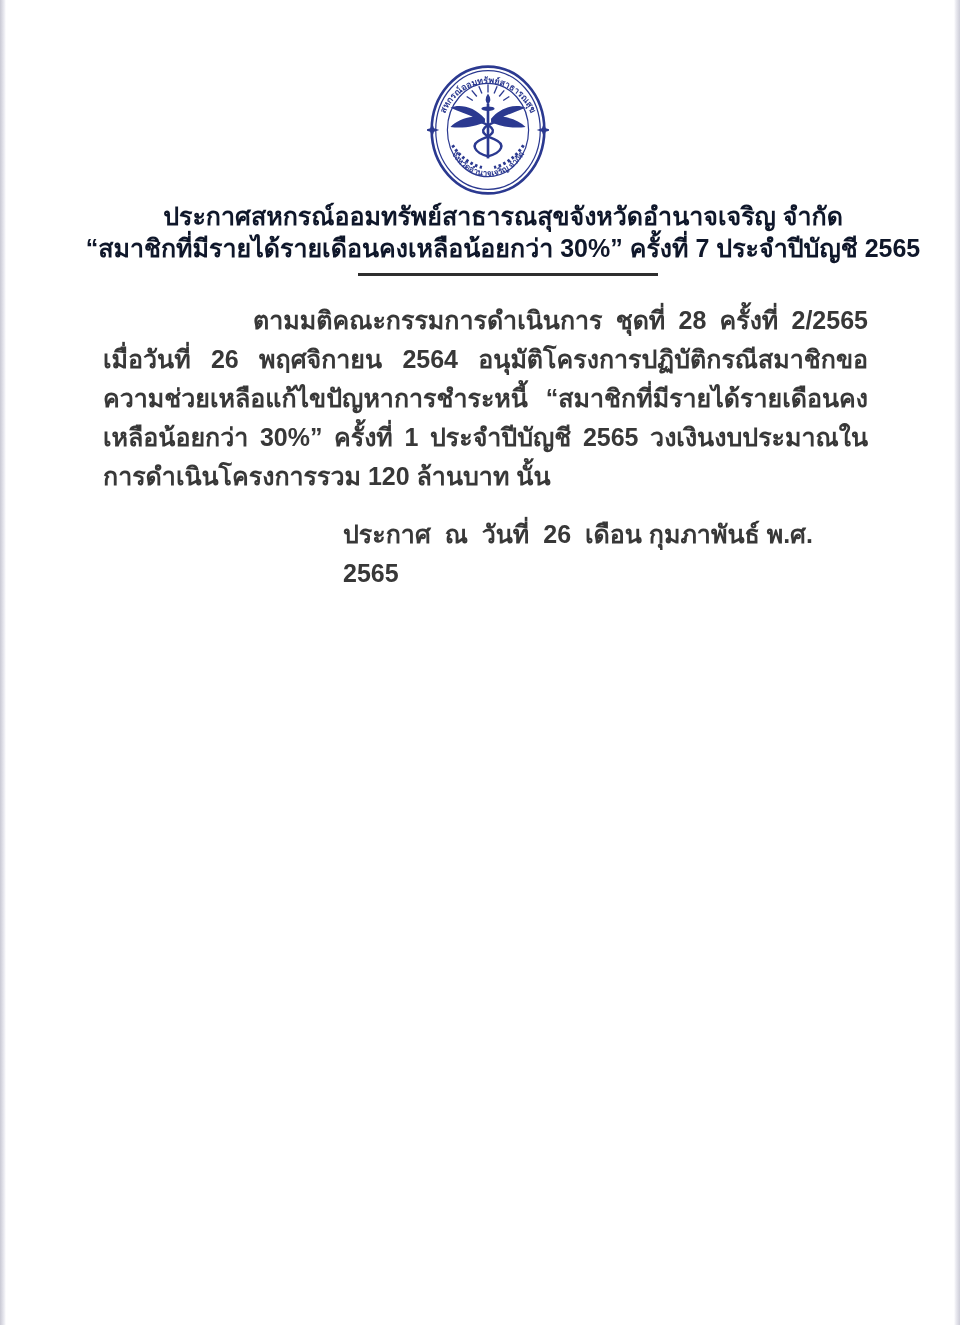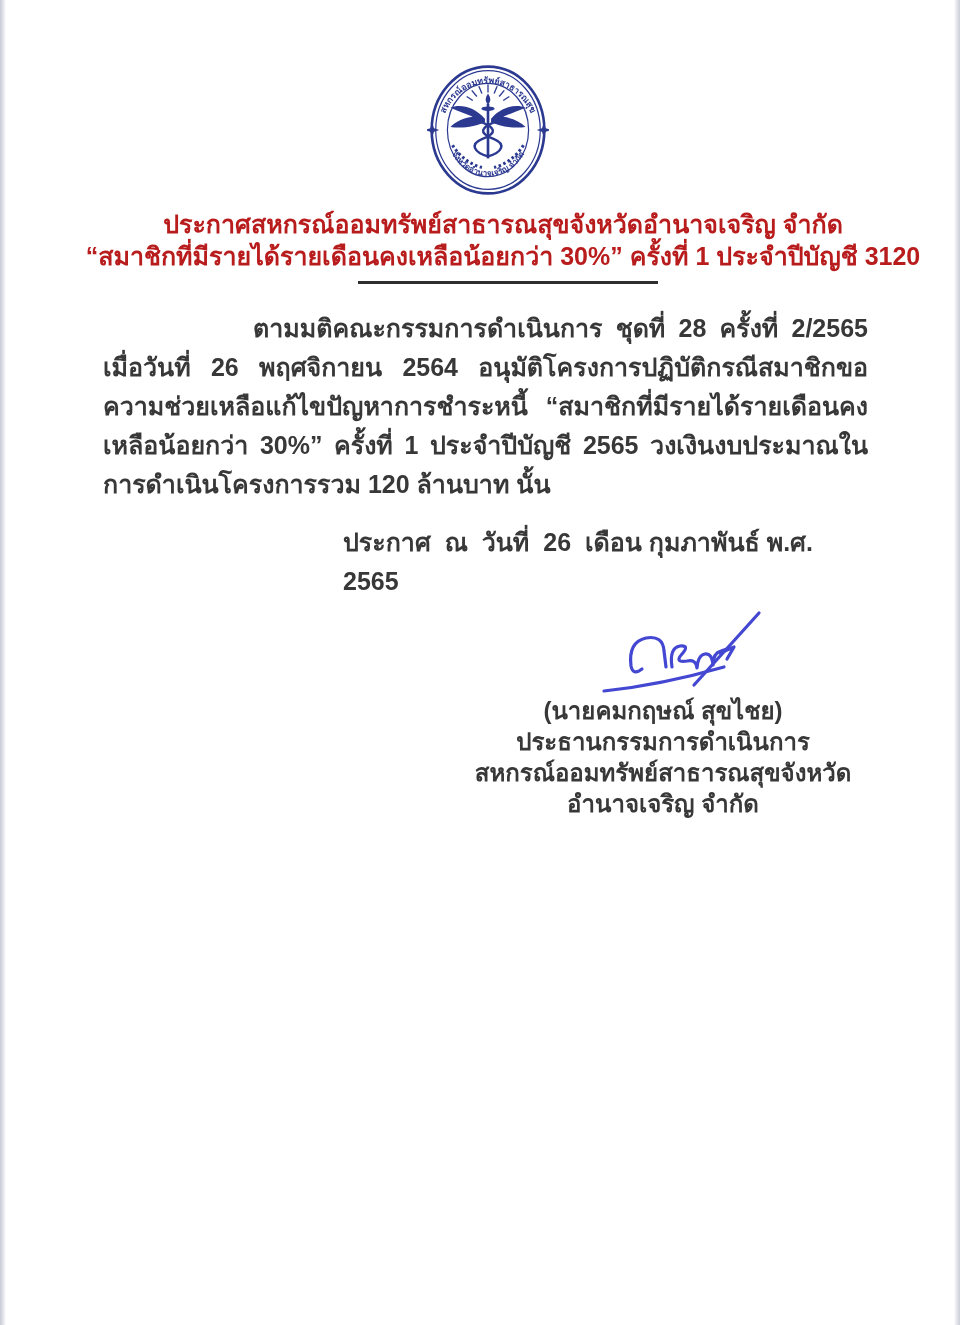--- a/index.html
+++ b/index.html
@@ -12,26 +12,26 @@
     font-family:"Liberation Sans", sans-serif;
     color:#383838;
   }
   .edge { position:absolute; top:0; bottom:0; width:6px; }
   .edge-left  { left:0;  background:linear-gradient(90deg,#c9c9d4,#ececf2 70%,#ffffff); }
   .edge-right { right:0; background:linear-gradient(270deg,#cdcdd8,#ececf2 70%,#ffffff); }
 
   .seal { display:block; margin:62px auto 0; transform:translateX(8px); }
 
   .title-block {
-    margin-top:10px;
+    margin-top:2px;
     text-align:center;
     font-weight:bold;
     font-size:25px;
     line-height:32px;
-    color:#b91c1c;
+    color:#0f172a;
     padding-left:46px;
   }
   .rule {
     width:300px; height:3px;
     background:#2e2e2e;
     margin:9px auto 0;
     transform:translateX(28px);
   }
 
   .content {
@@ -119,36 +119,22 @@
 
       <g stroke="#2b3990" stroke-width="3" fill="none" stroke-dasharray="2.5 2.5">
         <path d="M 25 82 Q 36 99 54 104"></path>
         <path d="M 95 82 Q 84 99 66 104"></path>
       </g>
     </g>
   </svg>
 
   <div class="title-block">
     <div>ประกาศสหกรณ์ออมทรัพย์สาธารณสุขจังหวัดอำนาจเจริญ จำกัด</div>
-    <div>“สมาชิกที่มีรายได้รายเดือนคงเหลือน้อยกว่า 30%” ครั้งที่ 1 ประจำปีบัญชี 3120</div>
+    <div>“สมาชิกที่มีรายได้รายเดือนคงเหลือน้อยกว่า 30%” ครั้งที่ 7 ประจำปีบัญชี 2565</div>
   </div>
   <div class="rule"></div>
 
   <div class="content">
     <p class="para">ตามมติคณะกรรมการดำเนินการ ชุดที่ 28 ครั้งที่ 2/2565 เมื่อวันที่ 26 พฤศจิกายน 2564 อนุมัติโครงการปฏิบัติกรณีสมาชิกขอความช่วยเหลือแก้ไขปัญหาการชำระหนี้ “สมาชิกที่มีรายได้รายเดือนคงเหลือน้อยกว่า 30%” ครั้งที่ 1 ประจำปีบัญชี 2565 วงเงินงบประมาณในการดำเนินโครงการรวม 120 ล้านบาท นั้น</p>
     <div class="date-line">ประกาศ  ณ  วันที่  26  เดือน กุมภาพันธ์ พ.ศ. 2565</div>
 
-    <div class="sig-block">
-      <svg class="sig-ink" width="170" height="88" viewBox="0 0 170 88" aria-hidden="true">
-        <g stroke="#4347d1" stroke-width="3.2" fill="none" stroke-linecap="round" stroke-linejoin="round">
-          <path d="M 46 62 q -9 7 -11 -3 q -3 -24 15 -28 q 17 -3 18 13 l 2 16"></path>
-          <path d="M 76 60 q -3 -19 8 -21 q 10 -1 2 8 q -8 9 5 7 q 9 -2 10 7 q 1 -13 8 -14 q 7 -1 8 11 q 0 -12 8 -14 l 9 -3"></path>
-          <path d="M 98 78 L 163 6"></path>
-          <path d="M 124 46 l 14 -6 l -7 12"></path>
-          <path d="M 8 84 Q 65 78 128 60"></path>
-        </g>
-      </svg>
-      <div class="sig-name">(นายคมกฤษณ์   สุขไชย)</div>
-      <div>ประธานกรรมการดำเนินการ</div>
-      <div>สหกรณ์ออมทรัพย์สาธารณสุขจังหวัดอำนาจเจริญ จำกัด</div>
-    </div>
   </div>
 </div>
 
 </body></html>

